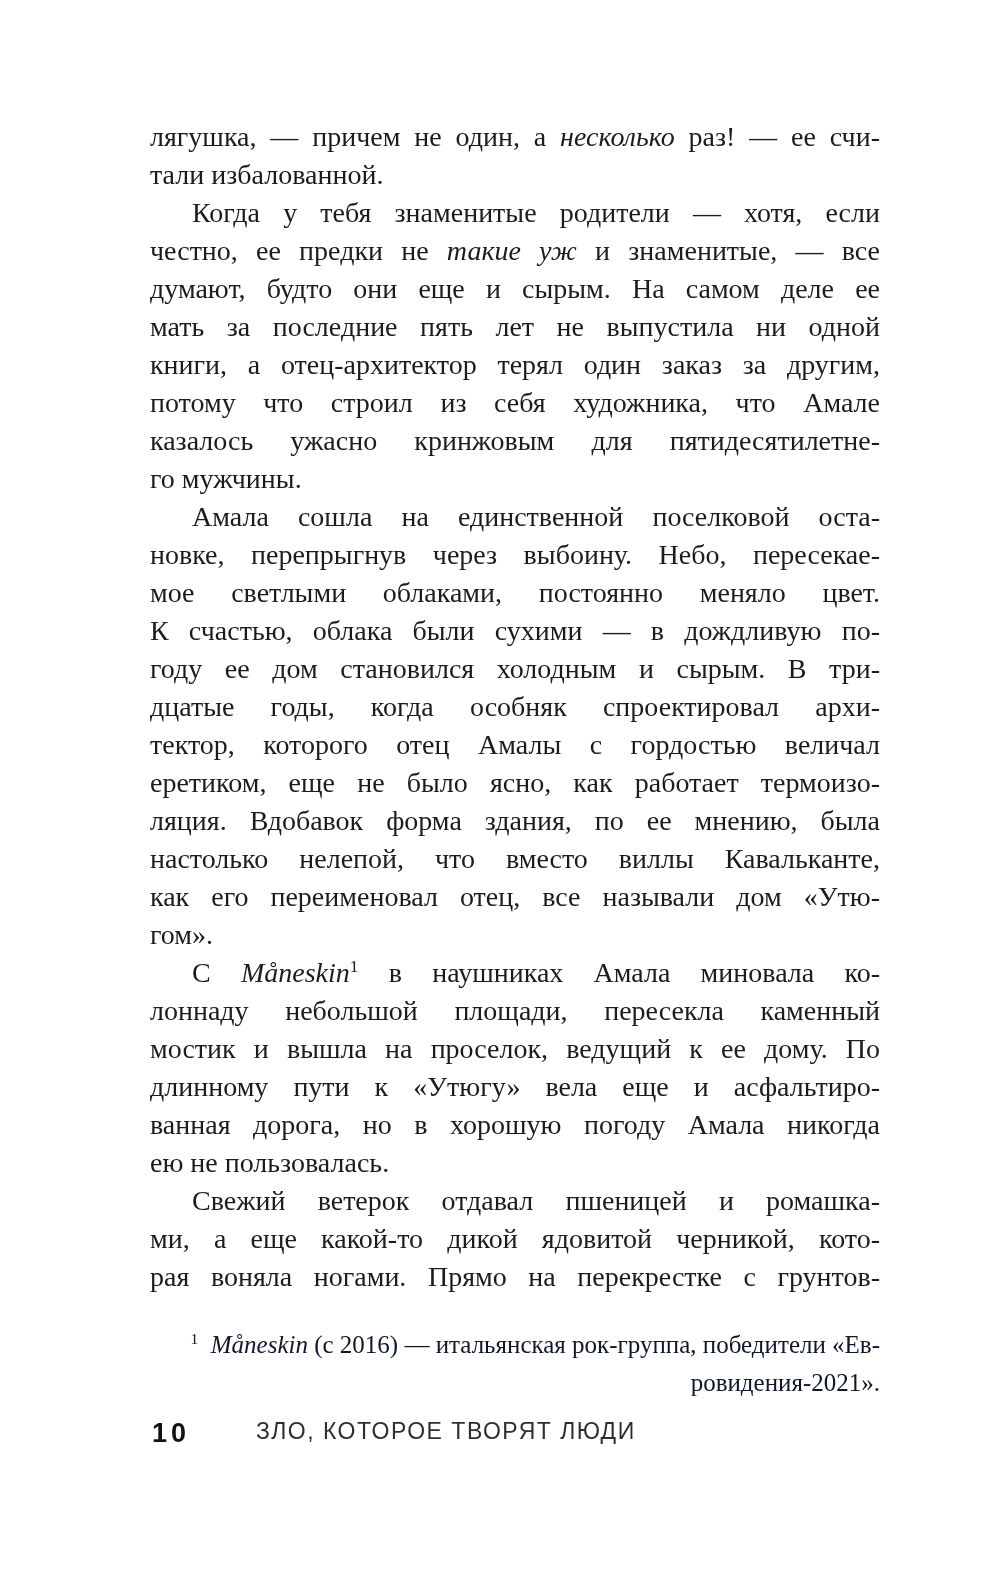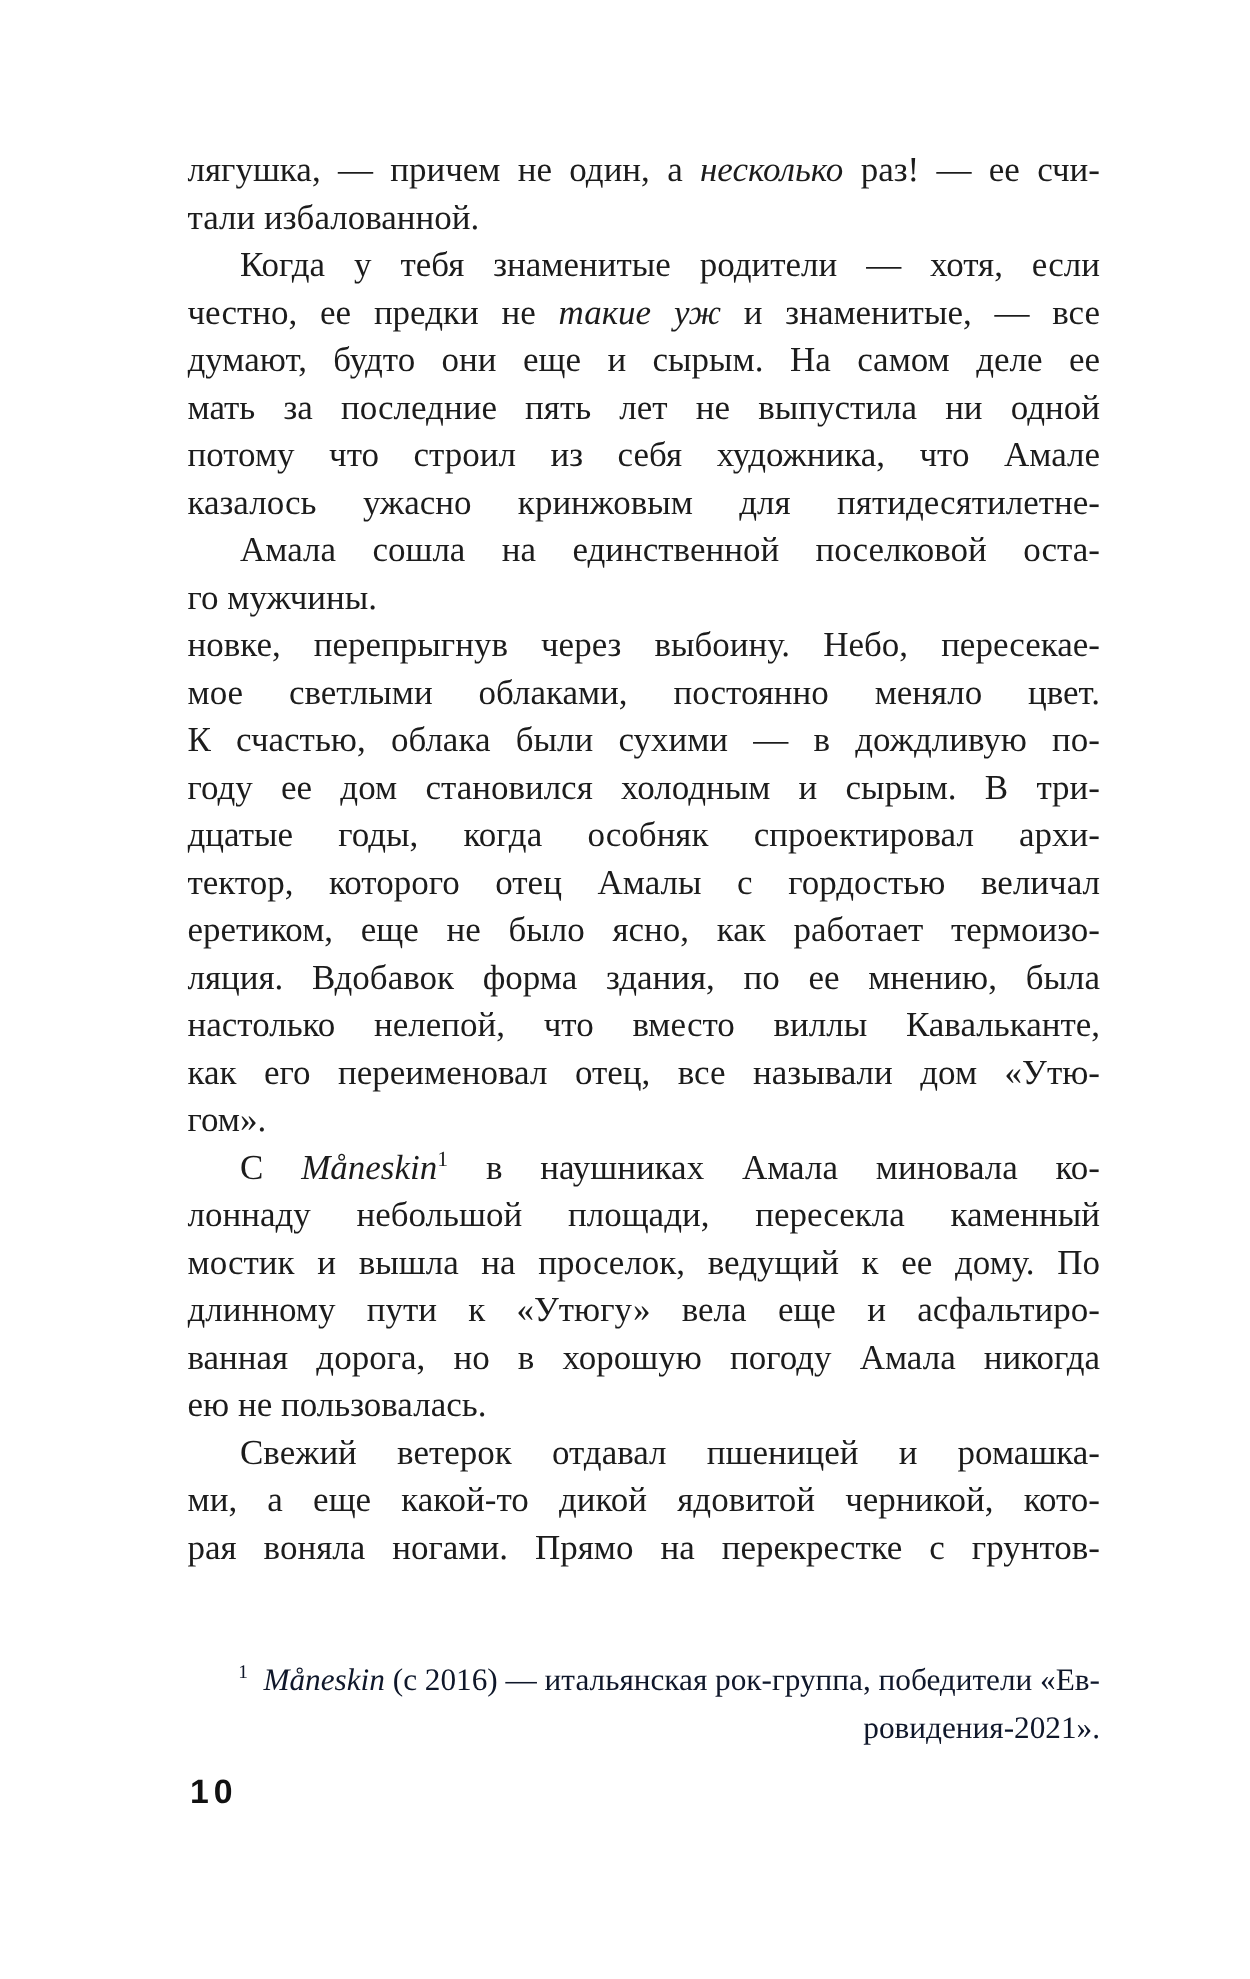--- a/index.html
+++ b/index.html
@@ -85,24 +85,25 @@
 
 <div class="page">
 
   <div class="body-text" id="body-text">
       <div class="line j">лягушка, — причем не один, а <i>несколько</i> раз! — ее счи-</div>
       <div class="line">тали избалованной.</div>
       <div class="line j indent">Когда у тебя знаменитые родители — хотя, если</div>
       <div class="line j">честно, ее предки не <i>такие уж</i> и знаменитые, — все</div>
       <div class="line j">думают, будто они еще и сырым. На самом деле ее</div>
       <div class="line j">мать за последние пять лет не выпустила ни одной</div>
+      <div class="line j">книги, а отец-архитектор терял один заказ за другим,</div>
       <div class="line j">потому что строил из себя художника, что Амале</div>
       <div class="line j">казалось ужасно кринжовым для пятидесятилетне-</div>
+      <div class="line">го мужчины.</div>
       <div class="line j indent">Амала сошла на единственной поселковой оста-</div>
-      <div class="line">го мужчины.</div>
       <div class="line j">новке, перепрыгнув через выбоину. Небо, пересекае-</div>
       <div class="line j">мое светлыми облаками, постоянно меняло цвет.</div>
       <div class="line j">К счастью, облака были сухими — в дождливую по-</div>
       <div class="line j">году ее дом становился холодным и сырым. В три-</div>
       <div class="line j">дцатые годы, когда особняк спроектировал архи-</div>
       <div class="line j">тектор, которого отец Амалы с гордостью величал</div>
       <div class="line j">еретиком, еще не было ясно, как работает термоизо-</div>
       <div class="line j">ляция. Вдобавок форма здания, по ее мнению, была</div>
       <div class="line j">настолько нелепой, что вместо виллы Кавальканте,</div>
       <div class="line j">как его переименовал отец, все называли дом «Утю-</div>
@@ -118,15 +119,16 @@
       <div class="line j">рая воняла ногами. Прямо на перекрестке с грунтов-</div>
     </div>
 
   <div class="footnote" id="footnote">
       <div class="line j"><sup>1</sup>&nbsp; <i>Måneskin</i> (с 2016) — итальянская рок-группа, победители «Ев-</div>
       <div class="line">ровидения-2021».</div>
     </div>
 
   <div class="page-footer">
     <span class="page-num">10</span>
+    <span class="running-title">ЗЛО, КОТОРОЕ ТВОРЯТ ЛЮДИ</span>
   </div>
 
 </div>
 
 </body></html>

